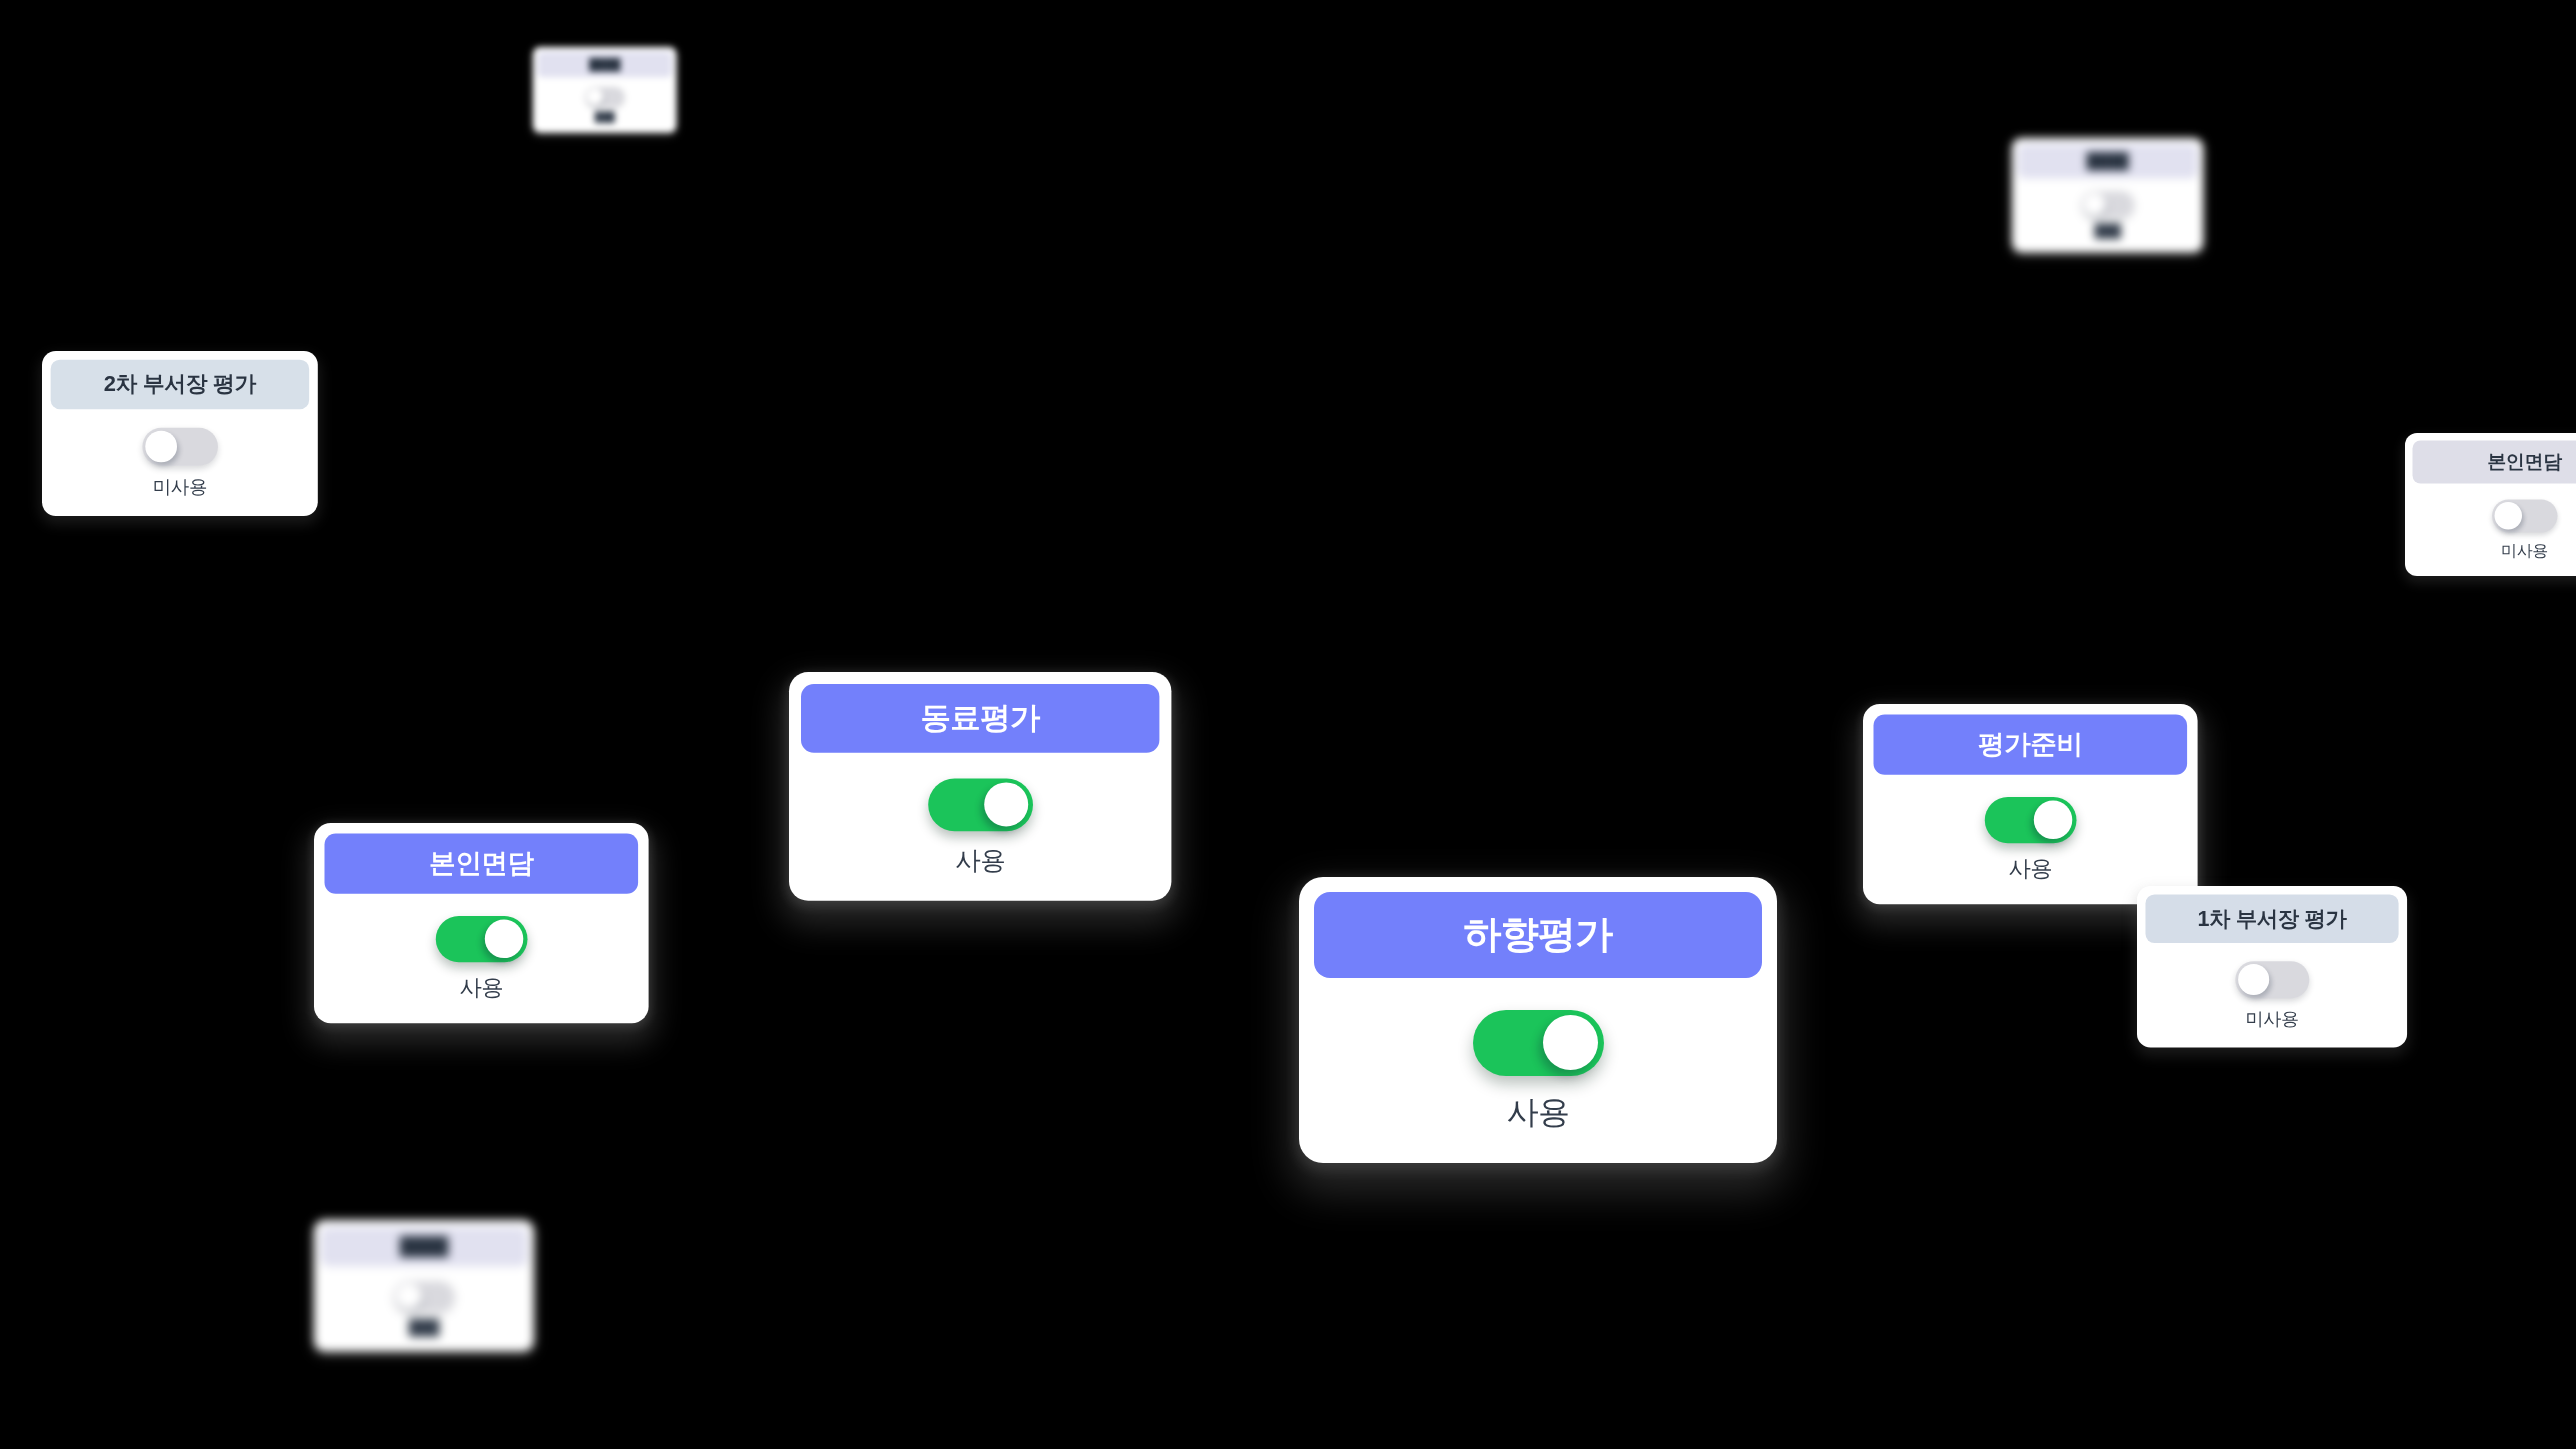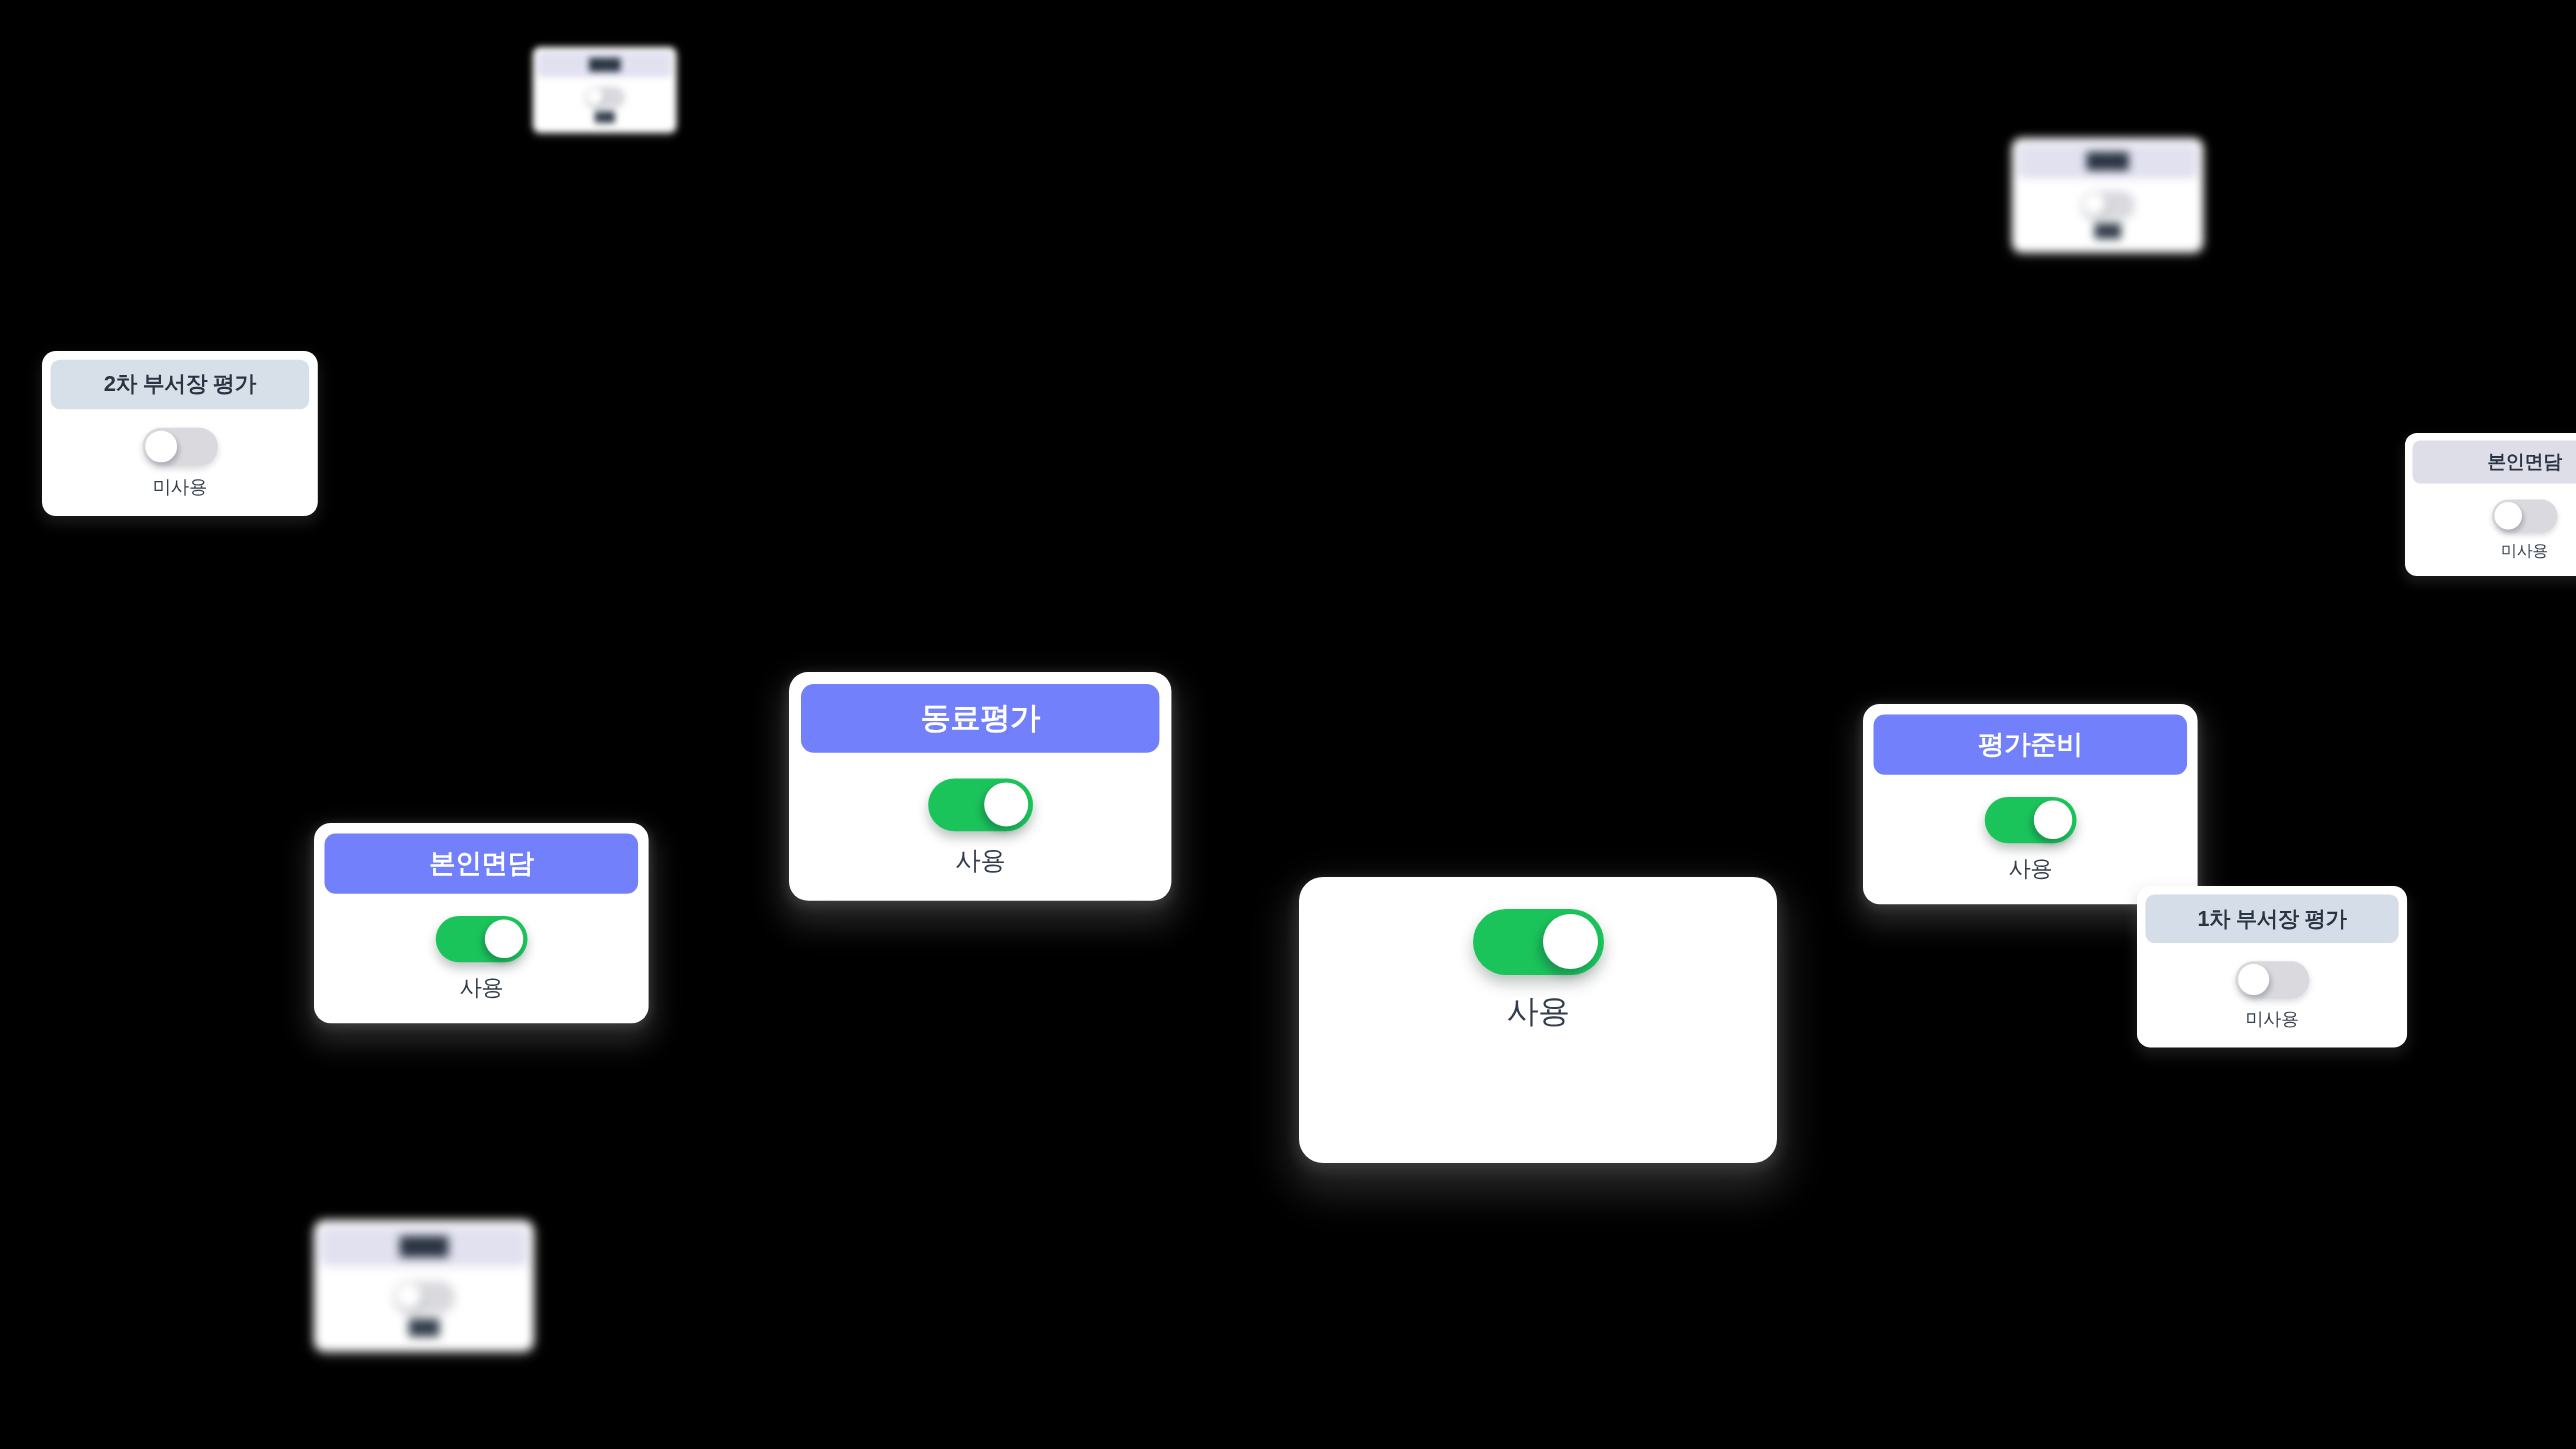--- a/index.html
+++ b/index.html
@@ -84,20 +84,23 @@
     font-weight: 500;
     letter-spacing: -0.7px;
     color: #333D4B;
   }
 </style>
 </head>
 <body>
 
 <div class="canvas" id="canvas">
     <div class="card on" style="left: 1299px; top: 877px; z-index: 3; --s: 1; --header-bg: #7380FB; --header-fg: #FFFFFF; --track-bg: #1BC45A;">
+    <div class="card-header">
+      <span class="card-title">하향평가</span>
+    </div>
     <div class="toggle">
       <div class="toggle-knob"></div>
     </div>
     <div class="status">사용</div>
   </div>
     <div class="card on" style="left: 789px; top: 672px; z-index: 3; --s: 0.8; --header-bg: #7380FB; --header-fg: #FFFFFF; --track-bg: #1BC45A;">
     <div class="card-header">
       <span class="card-title">동료평가</span>
     </div>
     <div class="toggle">

